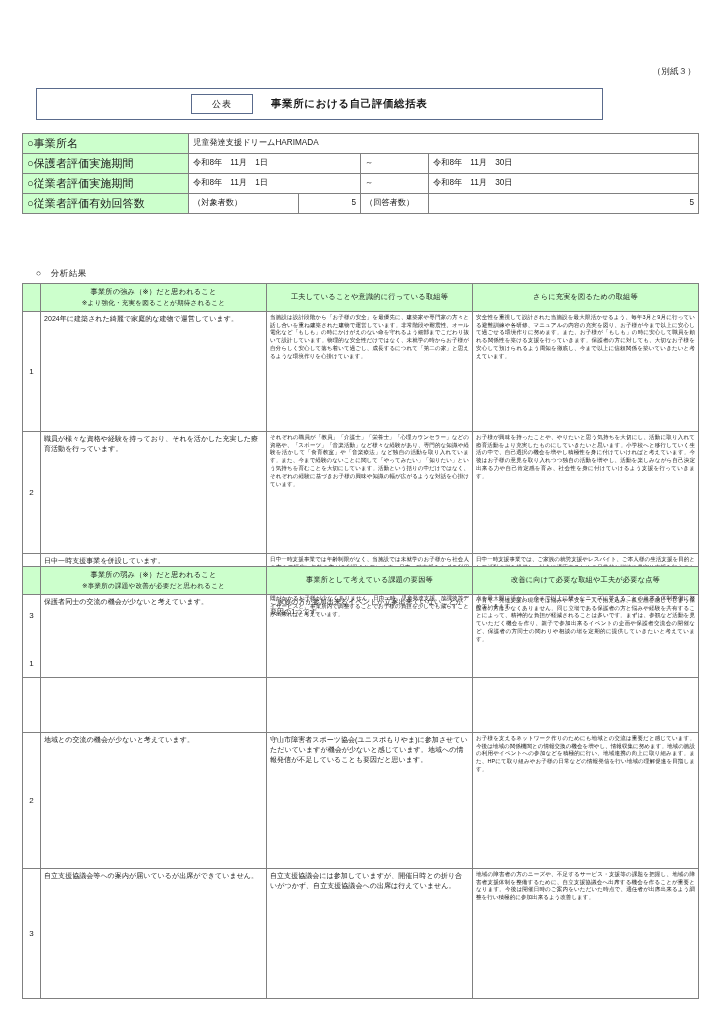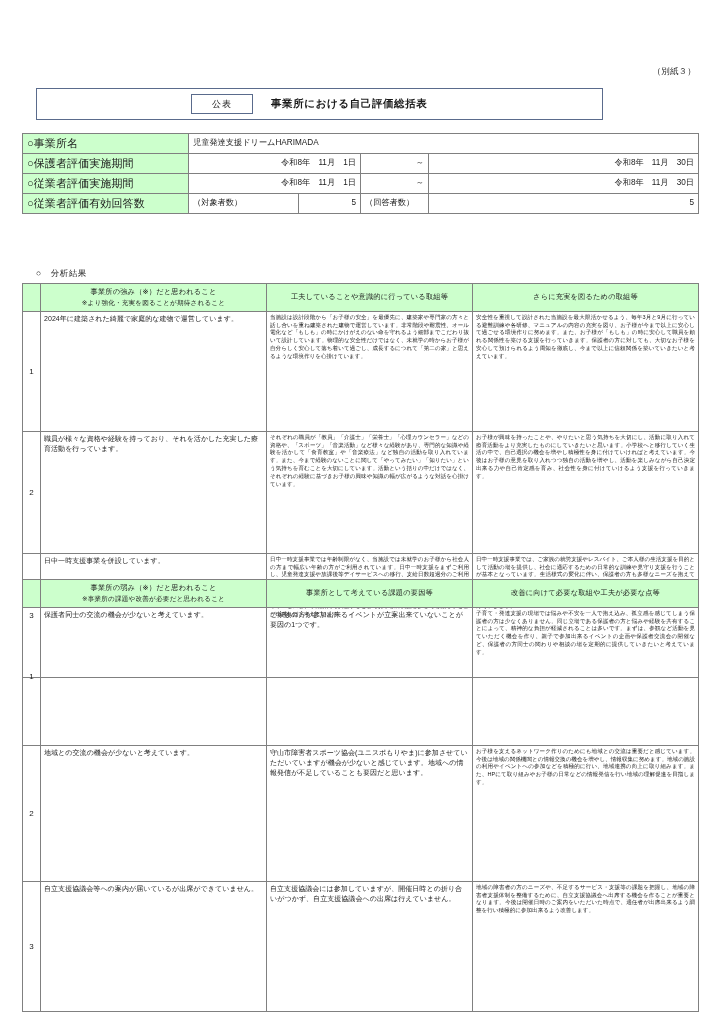--- a/index.html
+++ b/index.html
@@ -85,21 +85,21 @@
   .info-table td.lbl {
     background: #ccffcc;
     width: 166px;
     font-size: 11px;
     letter-spacing: 0.1px;
   }
   .info-table td.val {
     background: #ffffff;
     font-size: 8.2px;
   }
-  .val-center { text-align: right; }
+  .val-center { text-align: left; }
   .val-right  { text-align: right; }
   .nowrap { white-space: nowrap; }
 
   
   .section-head {
     position: absolute;
     left: 22px;
     font-size: 8.5px;
     letter-spacing: 0.5px;
     margin-left: 14px;
@@ -107,21 +107,21 @@
   #analysis-head { top: 268px; }
 
   
   .a-table {
     position: absolute;
     left: 22px;
     width: 676px;
     font-size: 5.6px;
   }
   #strength-table { top: 283px; }
-  #weakness-table { top: 579px; border-radius: 16px; }
+  #weakness-table { top: 566px; border-radius: 16px; }
 
   .a-table th, .a-table td {
     border: 1px solid #808080;
     vertical-align: top;
     padding: 2px 3px;
     line-height: 1.42;
     font-weight: normal;
   }
   .a-table thead th {
     background: #ccffcc;

